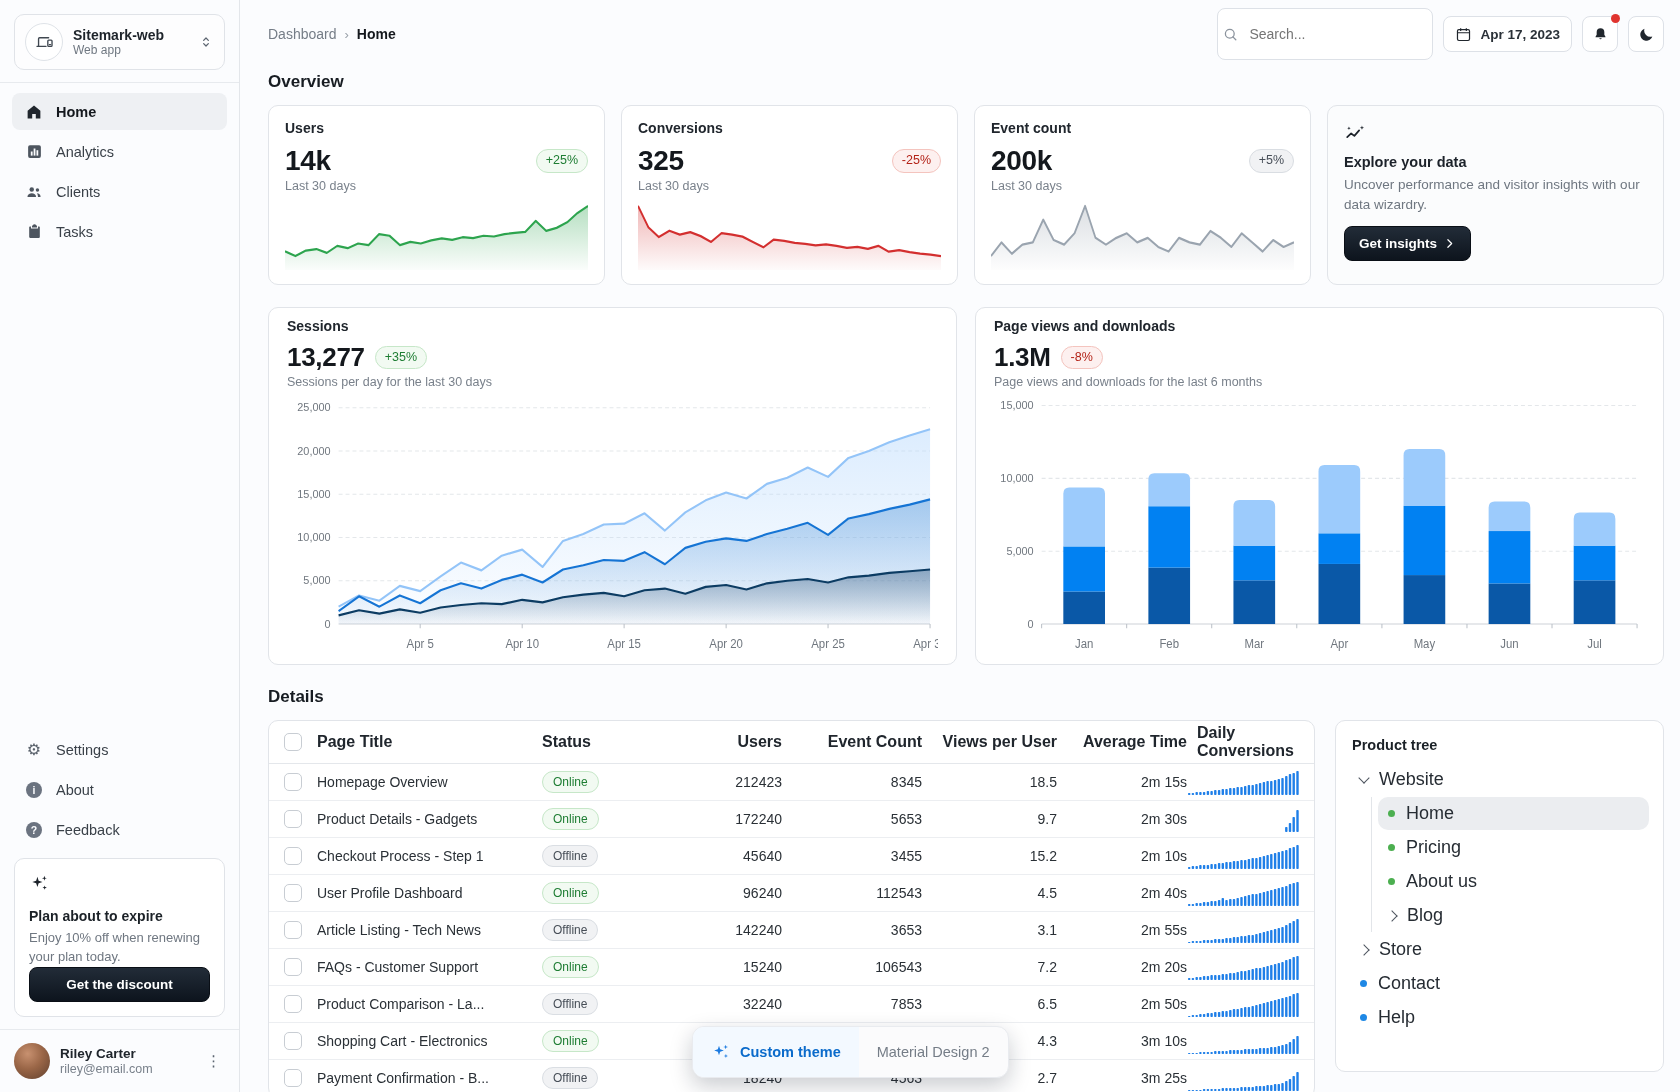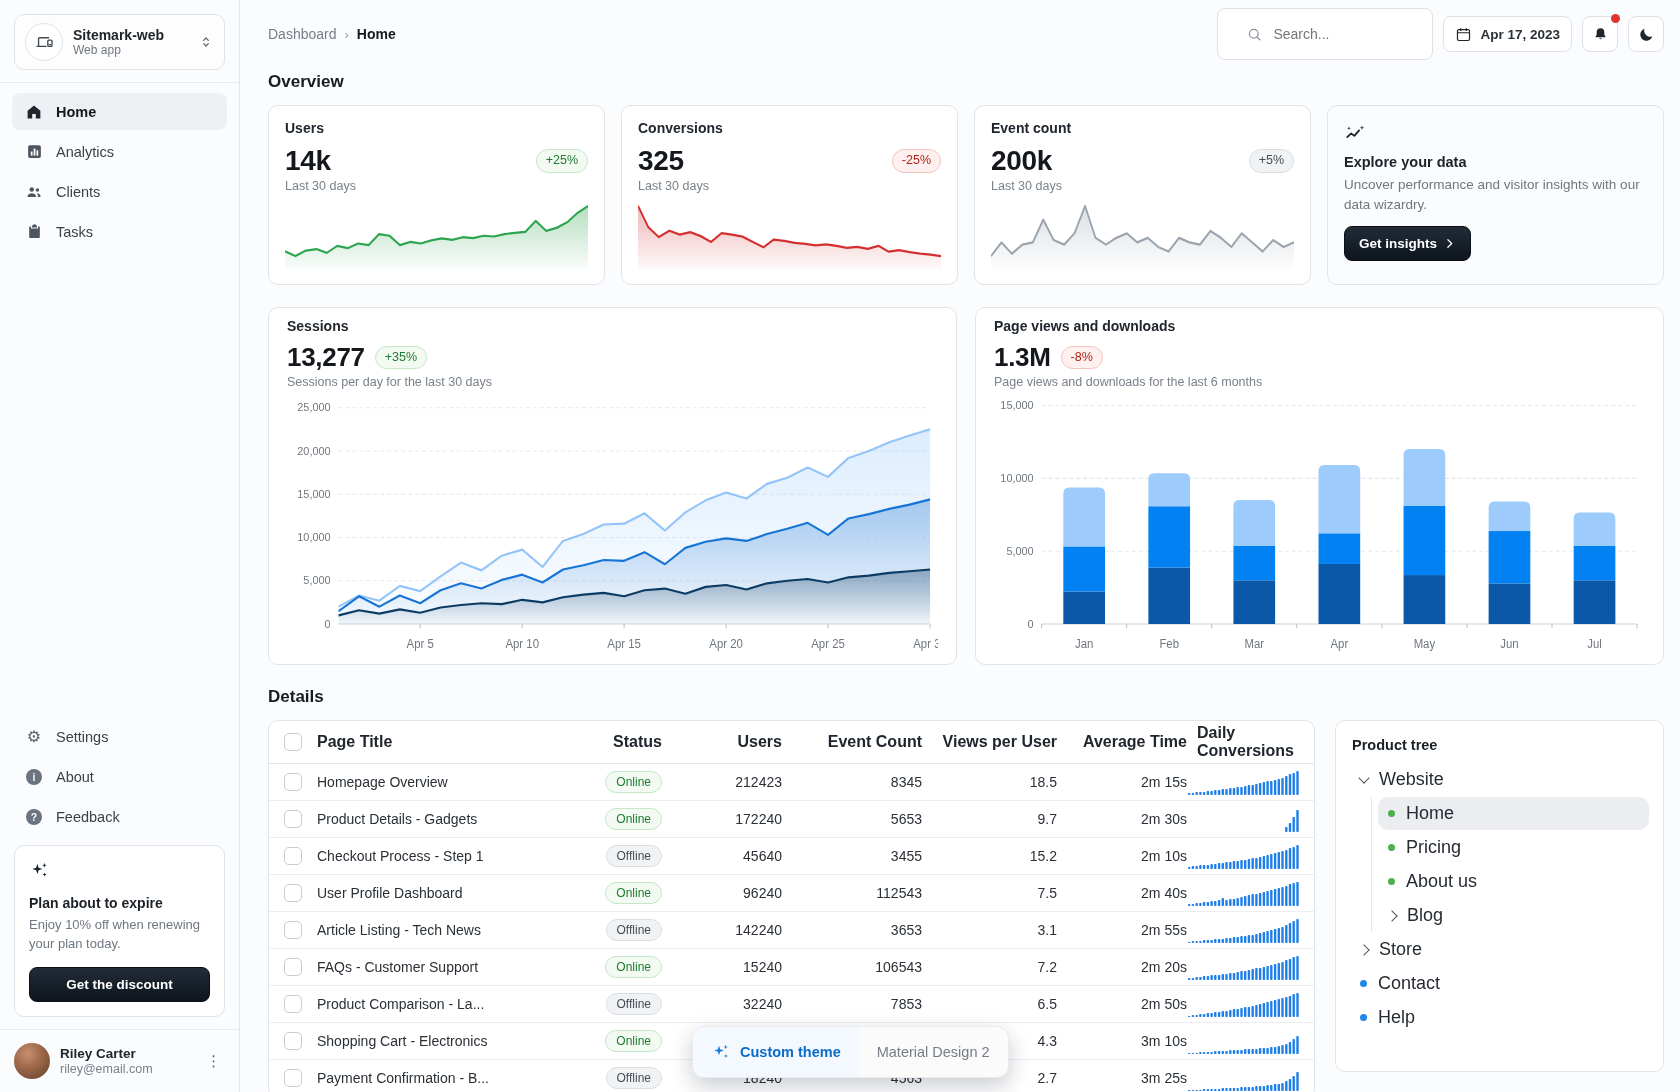--- a/index.html
+++ b/index.html
@@ -19,36 +19,36 @@
   .nav-item.selected{background:#eef0f3;color:#14181d;font-weight:600;}
   .nav-ic{display:flex;width:20px;justify-content:center;color:#4d555f;}
   .nav-item.selected .nav-ic{color:#20262d;}
   .circle-ic{width:16px;height:16px;border-radius:50%;background:#6b7380;color:#fbfcfe;font-size:10.5px;font-weight:700;display:flex;align-items:center;justify-content:center;}
   .gear-ic{font-size:16px;line-height:1;color:#5a626c;}
   .sb-bottom{margin-top:auto;}
   .plan-card{margin:10px 14px 12px;border:1px solid #e0e3e8;border-radius:10px;padding:14px;background:#fff;}
   .plan-title{font-size:14px;font-weight:700;color:#1b2127;margin-top:10px;}
   .plan-body{font-size:13px;color:#6f7781;line-height:1.45;margin-top:5px;}
   .dark-btn{display:inline-flex;align-items:center;justify-content:center;gap:6px;background:linear-gradient(#222c38,#0d141d);border:1px solid #0a0f16;color:#fff;border-radius:8px;font-size:13.5px;font-weight:600;padding:9px 14px;cursor:pointer;font-family:inherit;}
-  .plan-card .dark-btn{width:100%;box-sizing:border-box;margin-top:13px;}
+  .plan-card .dark-btn{width:100%;box-sizing:border-box;}
   .user-row{border-top:1px solid #e7eaee;padding:13px 14px;display:flex;align-items:center;gap:10px;}
   .avatar{width:36px;height:36px;min-width:36px;border-radius:50%;background:radial-gradient(circle at 38% 30%,#c89170 0%,#9a6647 45%,#5f3f2d 100%);}
   .user-name{font-size:13.5px;font-weight:600;color:#20262d;line-height:1.25;}
   .user-email{font-size:12.5px;color:#79818b;}
   .kebab{margin-left:auto;color:#5b6470;font-size:15px;cursor:pointer;padding:4px;}
 
   
   .main{flex:1;padding:14px 16px 0 28px;box-sizing:border-box;min-width:0;}
   .topbar{display:flex;align-items:center;justify-content:space-between;height:40px;}
   .crumbs{display:flex;align-items:center;gap:8px;font-size:14px;}
   .crumb-a{color:#757d87;cursor:pointer;}
   .crumb-sep{color:#9aa1aa;font-size:13px;}
   .crumb-b{color:#14181d;font-weight:600;}
   .tb-right{display:flex;align-items:center;gap:10px;}
-  .search{display:flex;align-items:center;gap:8px;border:1px solid #dde1e7;border-radius:8px;height:52px;padding:0 28px;width:216px;background:#fff;color:#8b939d;box-sizing:border-box;}
+  .search{display:flex;align-items:center;gap:8px;border:1px solid #dde1e7;border-radius:8px;height:52px;padding:0 4px;width:216px;background:#fff;color:#8b939d;box-sizing:border-box;}
   .search input{border:0;outline:0;font-size:14px;width:100%;color:#333;background:transparent;font-family:inherit;}
   .obtn{display:flex;align-items:center;gap:8px;border:1px solid #dde1e7;border-radius:8px;height:36px;padding:0 11px;background:#fff;color:#2a3138;font-size:13.5px;font-weight:600;cursor:pointer;box-sizing:border-box;}
   .sqbtn{position:relative;width:36px;height:36px;border:1px solid #dde1e7;border-radius:8px;background:#fff;display:flex;align-items:center;justify-content:center;color:#20262d;cursor:pointer;box-sizing:border-box;}
   .red-dot{position:absolute;top:-3px;right:-3px;width:9px;height:9px;border-radius:50%;background:#e0342f;}
   .section-h{font-size:17px;font-weight:700;color:#171c22;margin:18px 0 13px;}
 
   .cards-row{display:flex;gap:16px;}
   .stat-card{flex:1;min-width:0;background:#fff;border:1px solid #e1e4e9;border-radius:10px;padding:14px 16px;height:180px;box-sizing:border-box;display:flex;flex-direction:column;}
   .stat-title{font-size:14px;font-weight:600;color:#20262d;}
   .stat-line{display:flex;align-items:center;justify-content:space-between;margin-top:9px;}
@@ -71,21 +71,21 @@
   .chart-value{font-size:26px;font-weight:700;color:#14181d;letter-spacing:-.3px;}
   .chart-box{flex:1;margin-top:8px;min-height:0;}
   .chart-box svg{display:block;}
 
   .details-row{display:flex;gap:20px;margin-top:0;align-items:flex-start;}
   .table-card{width:1045px;min-width:1045px;background:#fff;border:1px solid #e1e4e9;border-radius:10px;overflow:hidden;}
   .t-head{display:flex;align-items:center;height:42px;border-bottom:1px solid #e4e7eb;font-size:16px;font-weight:600;color:#20262d;}
   .t-row{display:flex;align-items:center;height:36px;border-bottom:1px solid #eceef1;font-size:14px;color:#2a3036;}
   .col-check{width:48px;min-width:48px;display:flex;justify-content:center;}
   .col-title{width:225px;min-width:225px;overflow:hidden;white-space:nowrap;text-overflow:ellipsis;}
-  .col-status{width:120px;min-width:120px;text-align:right;}
+  .col-status{width:120px;min-width:120px;}
   .col-users{width:120px;min-width:120px;text-align:right;}
   .col-event{width:140px;min-width:140px;text-align:right;}
   .col-views{width:135px;min-width:135px;text-align:right;}
   .col-avg{width:130px;min-width:130px;text-align:right;}
   .col-daily{flex:1;display:flex;justify-content:flex-end;align-items:center;padding-right:14px;}
   .cb{width:18px;height:18px;border:1.5px solid #c8cdd3;border-radius:5px;background:#fff;cursor:pointer;box-sizing:border-box;}
   .st{display:inline-flex;padding:1px 10px;border-radius:999px;font-size:12px;border:1px solid;line-height:1.5;}
   .st.online{color:#1e7d33;background:#f2faf2;border-color:#c6e7c8;}
   .st.offline{color:#474e57;background:#f1f2f4;border-color:#dadee3;}
 
@@ -585,21 +585,21 @@
               </div>
             </div>
             <div class="t-row">
               <div class="col-check">
                 <span class="cb"></span>
               </div>
               <div class="col-title">User Profile Dashboard</div>
               <div class="col-status"><span class="st online">Online</span></div>
               <div class="col-users">96240</div>
               <div class="col-event">112543</div>
-              <div class="col-views">7.5</div>
+              <div class="col-views">4.5</div>
               <div class="col-avg">2m 40s</div>
               <div class="col-daily">
                 <svg width="112" height="25" viewBox="0 0 112 25">
                   <rect x="0.0" y="23" width="2.4" height="2.0" rx="0.8" fill="#1f7fe8"></rect>
                   <rect x="3.7" y="23" width="2.4" height="2.0" rx="0.8" fill="#1f7fe8"></rect>
                   <rect x="7.5" y="22" width="2.4" height="3.0" rx="0.8" fill="#1f7fe8"></rect>
                   <rect x="11.2" y="22" width="2.4" height="3.0" rx="0.8" fill="#1f7fe8"></rect>
                   <rect x="14.9" y="21" width="2.4" height="4.0" rx="0.8" fill="#1f7fe8"></rect>
                   <rect x="18.7" y="21" width="2.4" height="4.0" rx="0.8" fill="#1f7fe8"></rect>
                   <rect x="22.4" y="20" width="2.4" height="5.0" rx="0.8" fill="#1f7fe8"></rect>

